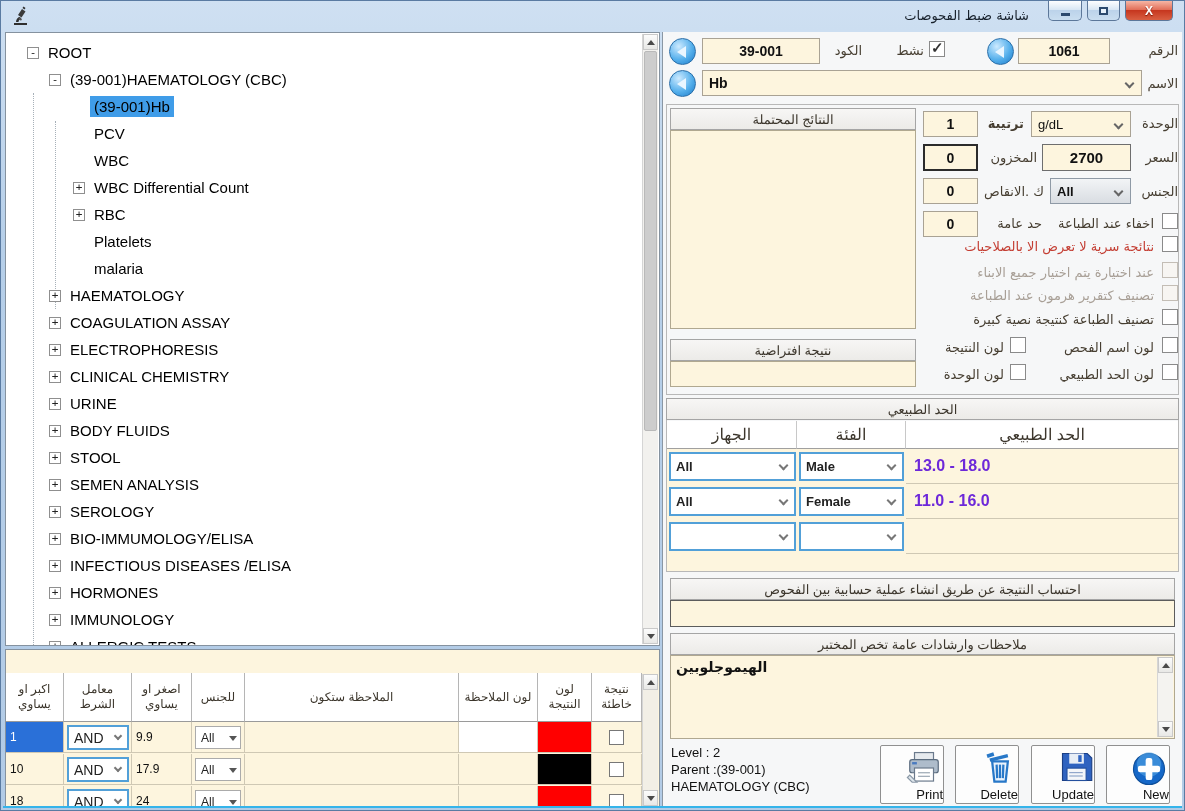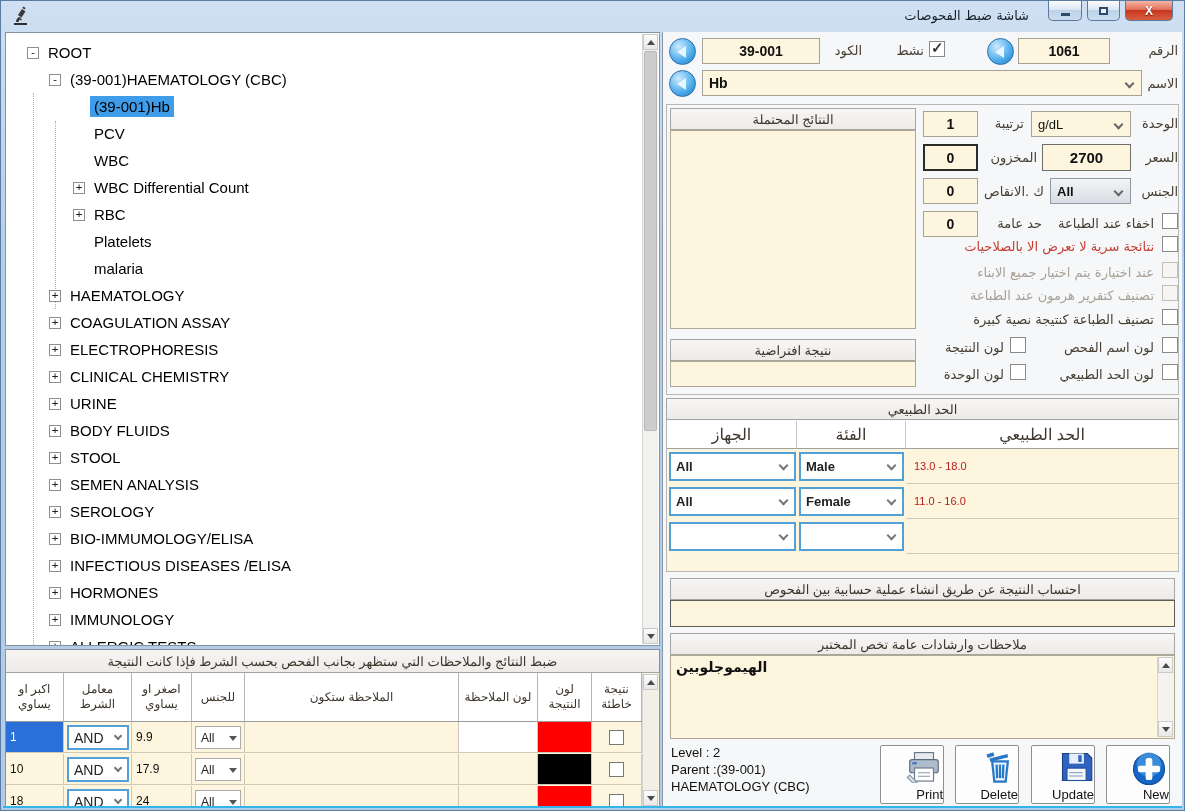--- a/index.html
+++ b/index.html
@@ -60,21 +60,21 @@
   .hdrbar{position:absolute;height:22px;background:linear-gradient(#f7f6f5,#ecebe8);border:1px solid #a5a5a5;
     display:flex;align-items:center;justify-content:center;font-size:13px;color:#3c362c;direction:rtl;}
   .groupbox{position:absolute;border:1px solid #b8b8b8;}
   .bigbox{position:absolute;background:#fdf5de;border:1px solid #b0a890;}
   .combo{position:absolute;background:#fdf5de;border:1px solid #a9a294;font-size:13px;color:#111;display:flex;align-items:center;padding-left:6px;}
   .combo .car{right:8px;top:9px;}
   .combo.gray{background:linear-gradient(#f2f4f6,#d9dde2);border-color:#8f9aa6;font-weight:bold;}
   .nr-head{position:absolute;background:#fff;border-bottom:1px solid #a0a0a0;display:flex;align-items:center;justify-content:center;font-size:16px;color:#3c362c;direction:rtl;}
   .nr-combo{position:absolute;background:#fff;border:2px solid #52a0d8;font-size:13px;font-weight:bold;color:#222;display:flex;align-items:center;padding-left:5px;}
   .nr-combo .car{right:7px;top:8px;border-color:#777;}
-  .nr-range{position:absolute;background:#fdf5de;border-bottom:1px solid #cfc8b4;font-size:11px;font-weight:normal;color:#b91c1c;display:flex;align-items:center;padding-left:8px;}
+  .nr-range{position:absolute;background:#fdf5de;border-bottom:1px solid #cfc8b4;font-size:16px;font-weight:bold;color:#6d28d9;display:flex;align-items:center;padding-left:8px;}
   .status-line{font-size:13px;color:#111;line-height:17px;}
   .act-btn{position:absolute;width:64px;height:59px;background:#fdfdfd;border:1px solid #909090;border-radius:2px;cursor:pointer;
     display:flex;flex-direction:column;align-items:flex-end;justify-content:flex-end;padding-bottom:1px;}
   .act-btn .alabel{font-size:13px;color:#111;}
   .act-btn svg{position:absolute;top:3px;}
   
   .cond-title{position:absolute;left:0;right:0;top:0;height:23px;background:linear-gradient(#f6f5f3,#edece9);border-bottom:1px solid #a5a5a5;
     display:flex;align-items:center;justify-content:center;font-size:13px;color:#3c362c;direction:rtl;}
   .chead{position:absolute;top:23px;height:49px;background:#fff;border-right:1px solid #b5b5b5;border-bottom:1px solid #9a9a9a;
     display:flex;align-items:center;justify-content:center;text-align:center;font-size:12px;color:#3c362c;direction:rtl;line-height:1.25;padding:0 3px;}
@@ -241,21 +241,21 @@
       <span class="car"></span>
     </div>
     <div class="lbl ar" style="right:4px;top:44px;">الاسم</div>
 
     <div class="groupbox" style="left:3px;top:72px;width:513px;height:291px;"></div>
 
     <div class="hdrbar" style="left:7px;top:76px;width:246px;">النتائج المحتملة</div>
     <div class="bigbox" style="left:7px;top:98px;width:246px;height:199px;"></div>
 
     <div class="field" style="left:260px;top:79px;width:55px;height:26px;">1</div>
-    <div class="lbl ar" style="right:158px;top:84px;">ترتيبة</div>
+    <div class="lbl ar" style="right:158px;top:84px;font-weight:bold;">ترتيبة</div>
     <div class="combo" style="left:368px;top:79px;width:100px;height:26px;">
       <span>g/dL</span>
       <span class="car"></span>
     </div>
     <div class="lbl ar" style="right:4px;top:84px;">الوحدة</div>
 
     <div class="field" style="left:260px;top:112px;width:55px;height:27px;border:2px solid #2b2b2b;">0</div>
     <div class="lbl ar" style="right:145px;top:118px;">المخزون</div>
     <div class="field" style="left:379px;top:112px;width:89px;height:27px;border-color:#6e6e6e;font-size:15px;">2700</div>
     <div class="lbl ar" style="right:4px;top:118px;">السعر</div>
@@ -399,21 +399,20 @@
         <circle cx="18" cy="18" r="14" fill="#1668c8" stroke="#0f4f9a"></circle>
         <circle cx="18" cy="14" r="11" fill="#5aaae8" opacity="0.55"></circle>
         <rect x="15" y="8" width="6" height="20" rx="2" fill="#fff"></rect>
         <rect x="8" y="15" width="20" height="6" rx="2" fill="#fff"></rect>
       </svg>
       <span class="alabel">New</span>
     </div>
   </div>
 
   <div class="cond-panel">
-    <div class="cond-title">ضبط النتائج والملاحظات التي ستظهر بجانب الفحص بحسب الشرط فإذا كانت النتيجة</div>
 
     <div class="chead" style="left:0;width:58px;">اكبر او يساوي</div>
     <div class="chead" style="left:58px;width:68px;">معامل الشرط</div>
     <div class="chead" style="left:126px;width:60px;">اصغر او يساوي</div>
     <div class="chead" style="left:186px;width:53px;">للجنس</div>
     <div class="chead" style="left:239px;width:214px;">الملاحظة ستكون</div>
     <div class="chead" style="left:453px;width:79px;">لون الملاحظة</div>
     <div class="chead" style="left:532px;width:54px;">لون النتيجة</div>
     <div class="chead" style="left:586px;width:50px;">نتيجة خاطئة</div>
 

